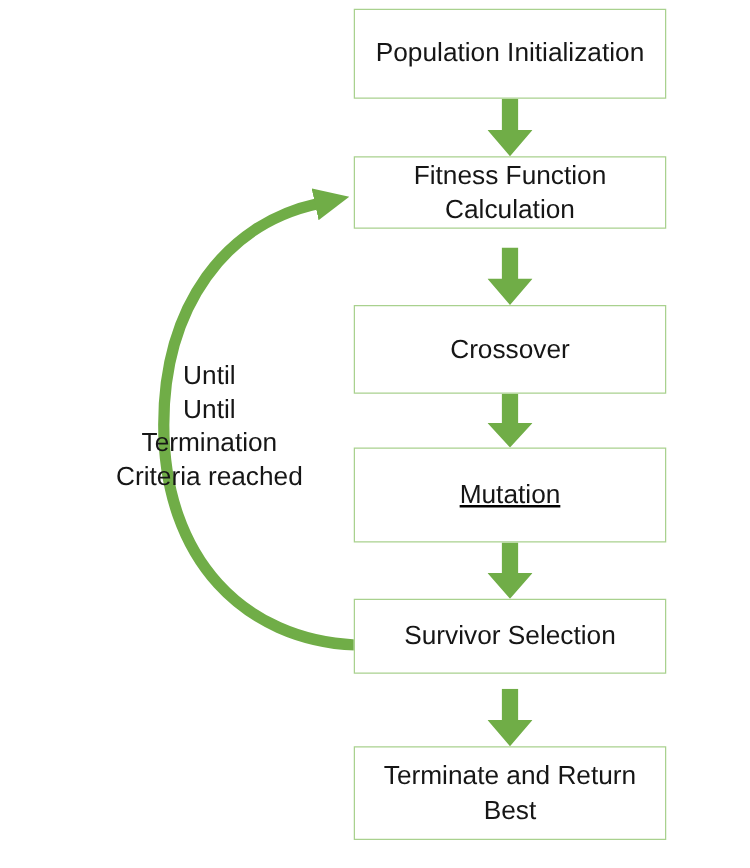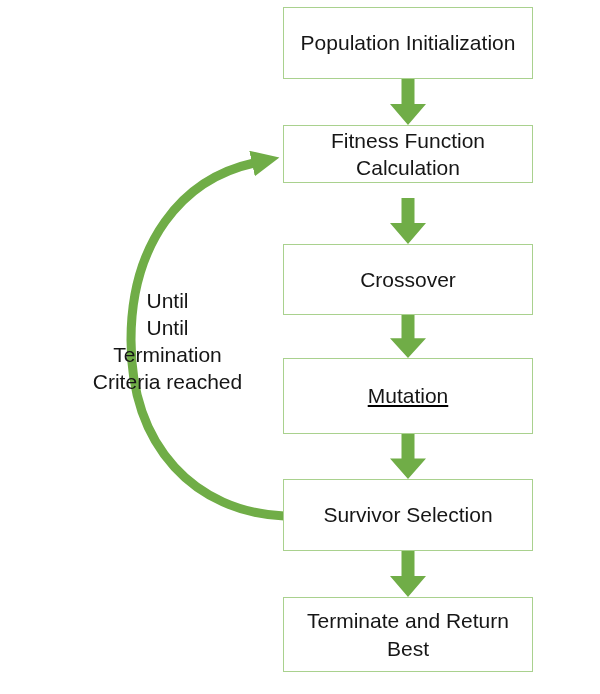--- a/index.html
+++ b/index.html
@@ -28,21 +28,21 @@
   .node .label{
     font-size:21px;
     line-height:1.3;
     color:var(--ink);
     padding:0 8px;
   }
   .n1{top:7px;height:72px;}
   .n2{top:125px;height:58px;}
   .n3{top:244px;height:71px;justify-content:center;}
   .n4{top:358px;height:76px;text-decoration:underline;}
-  .n5{top:479px;height:72px;}
+  .n5{top:479px;height:60px;}
   .n6{top:597px;height:75px;justify-content:center;}
 
   .down-arrow{
     position:absolute;
     left:390px;width:36px;
     z-index:2;
     display:block;
   }
   .down-arrow polygon{fill:var(--accent);}
   .a1{top:79px;height:46px;}

